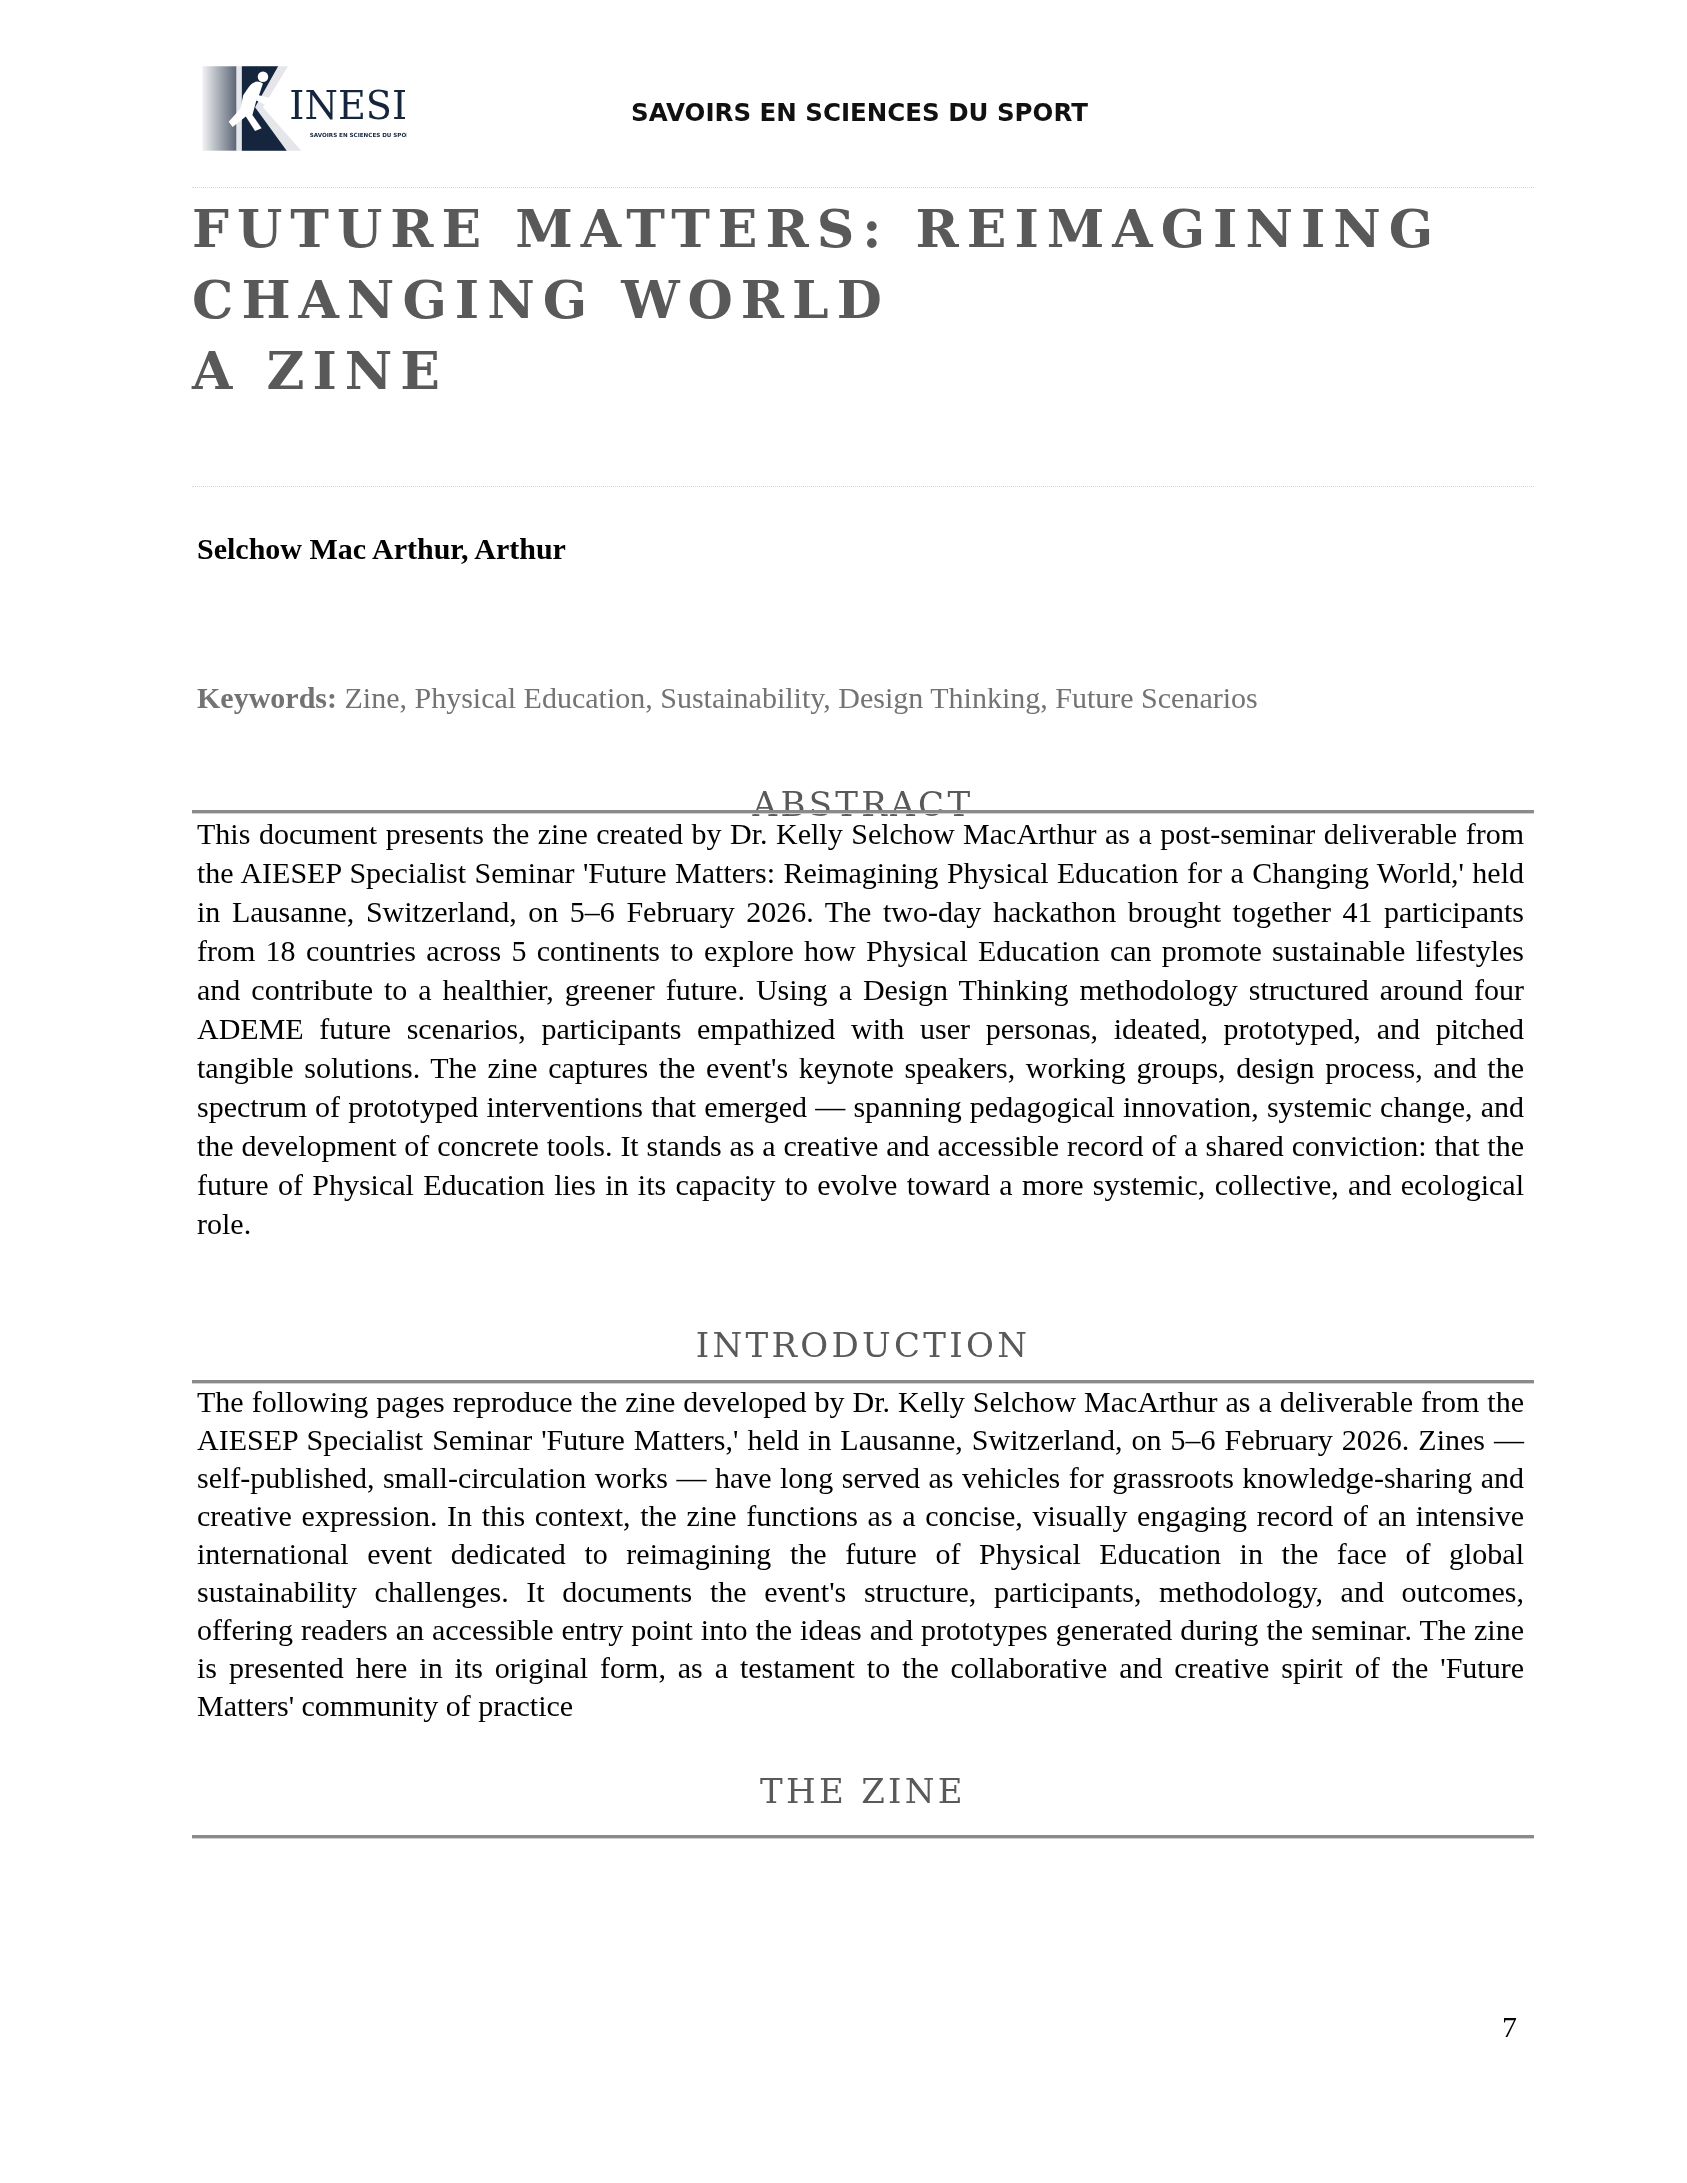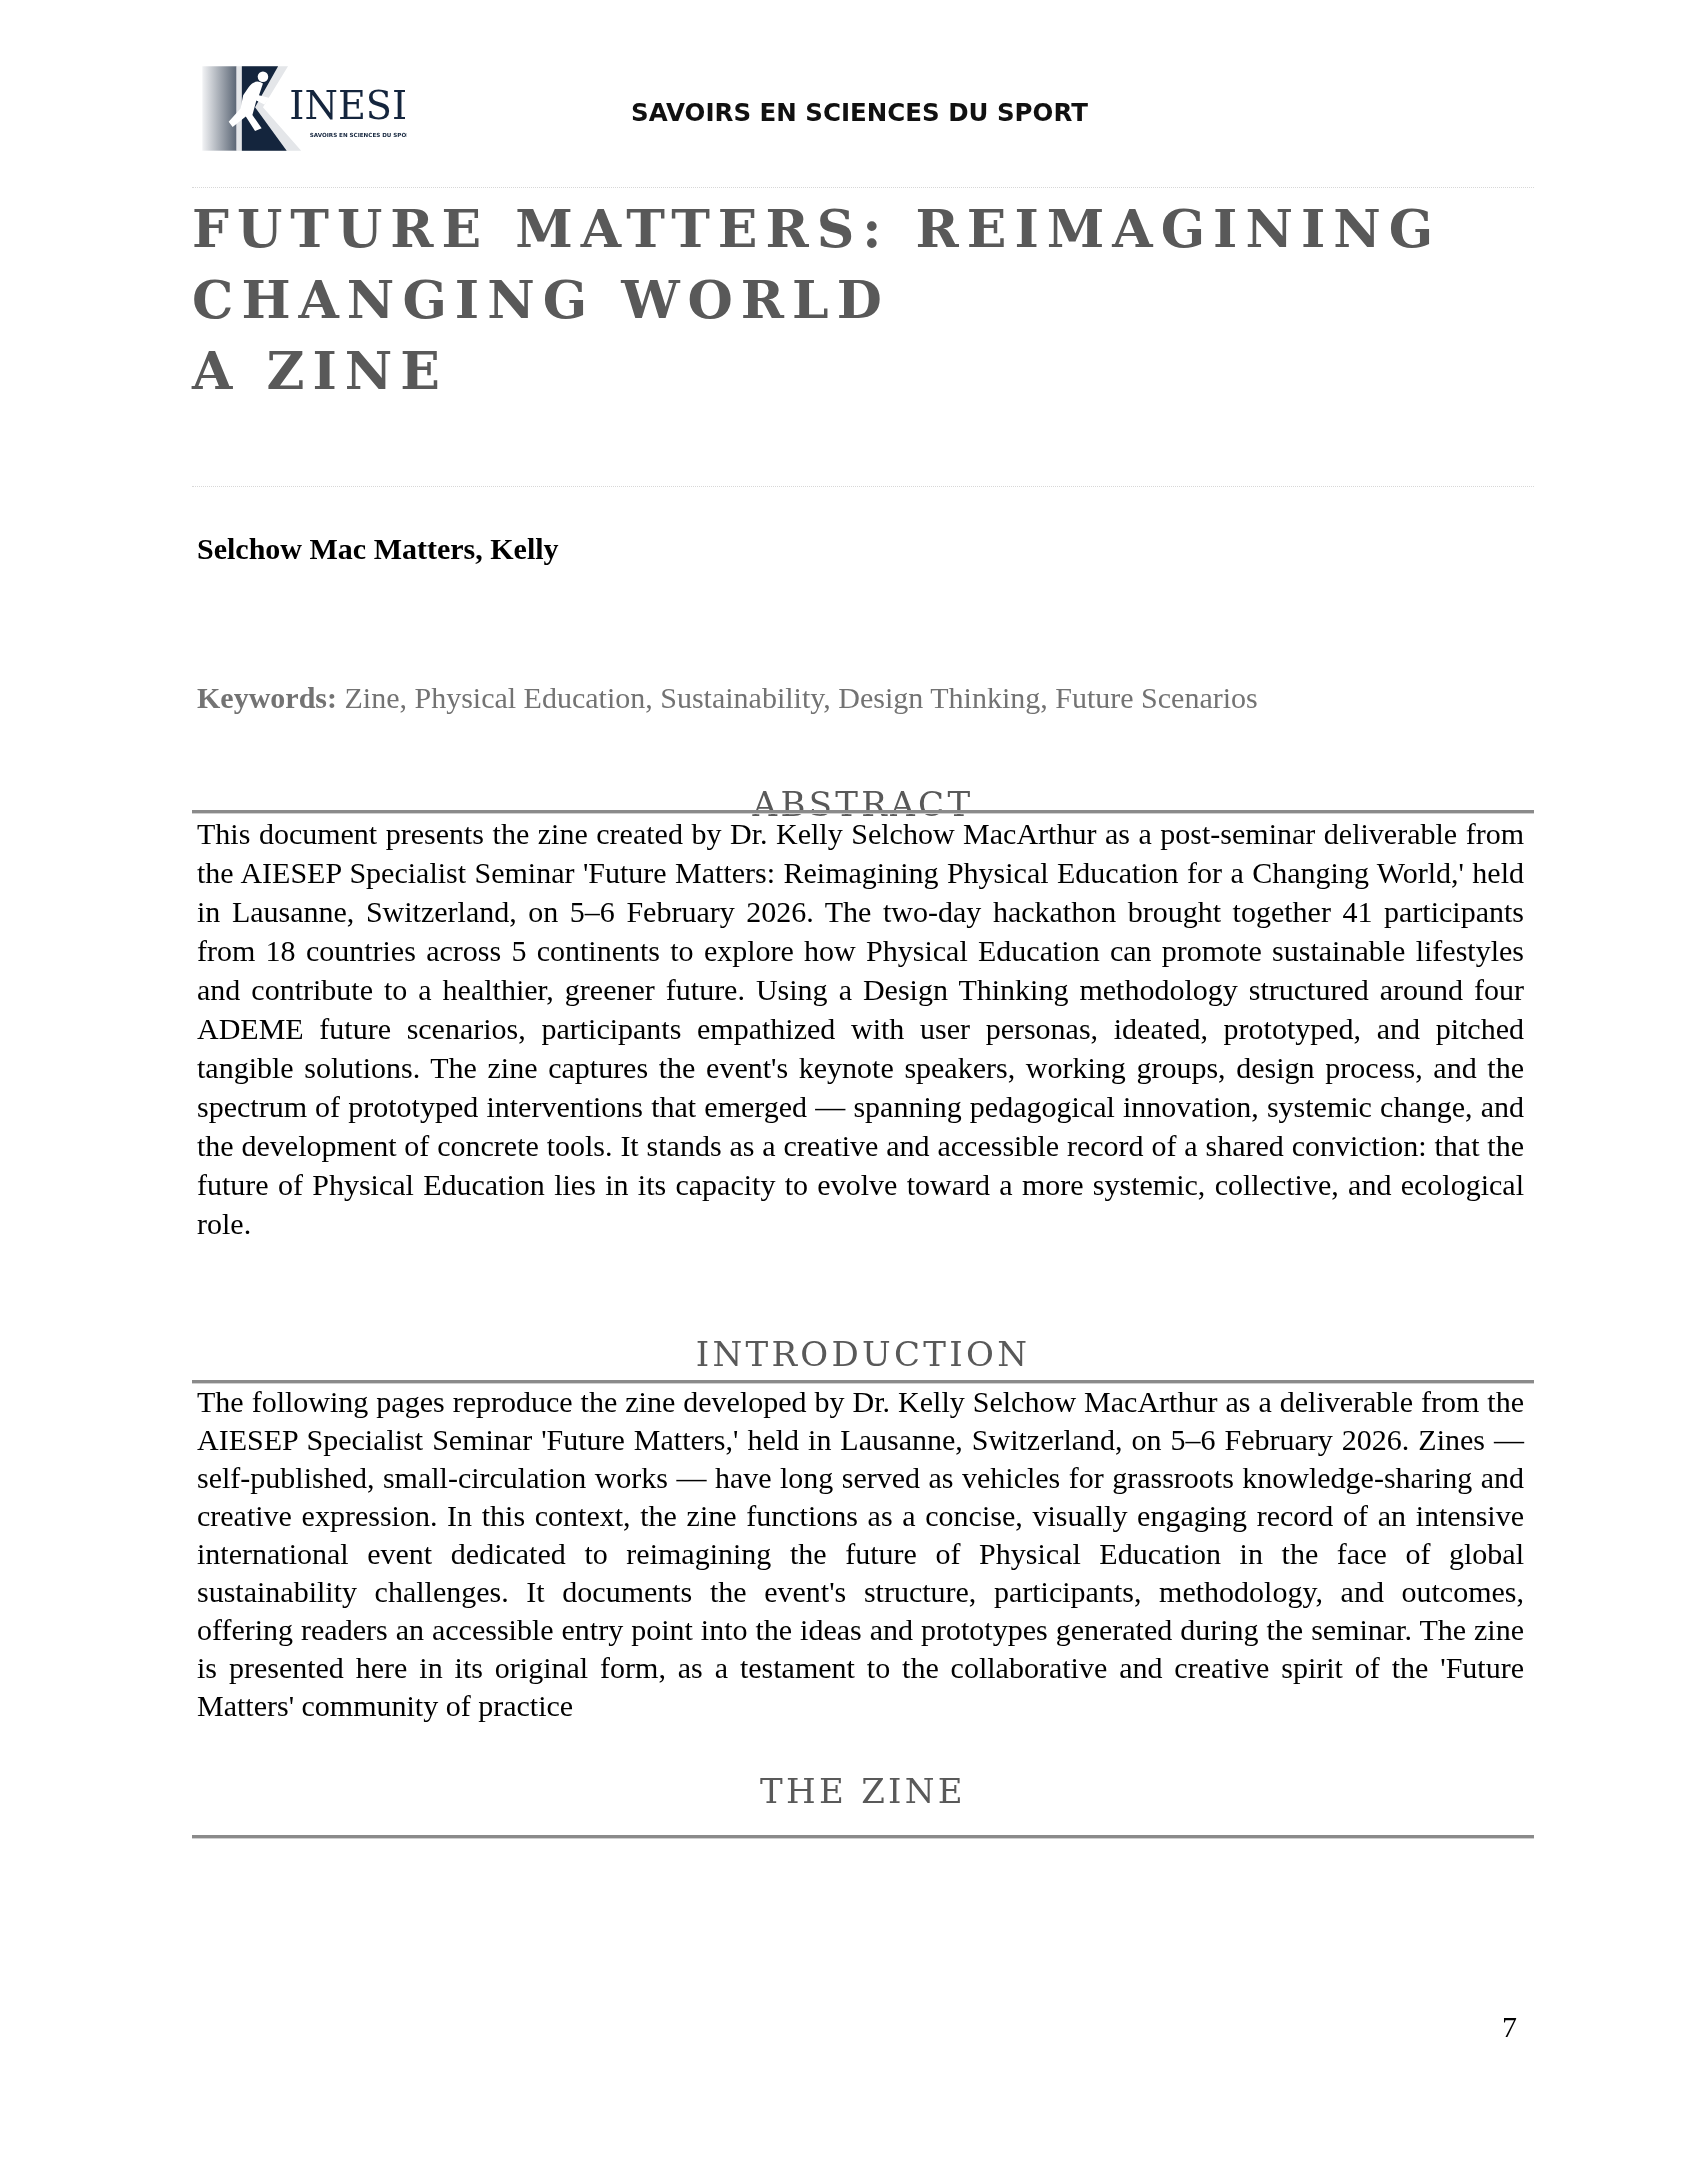--- a/index.html
+++ b/index.html
@@ -83,32 +83,32 @@
   <div class="rule-thin" style="top:187px;"></div>
 
   <div class="title">
     <div>FUTURE MATTERS: REIMAGINING</div>
     <div>CHANGING WORLD</div>
     <div>A ZINE</div>
   </div>
 
   <div class="rule-thin" style="top:486px;"></div>
 
-  <div class="author">Selchow Mac Matters, Kelly</div>
+  <div class="author">Selchow Mac Arthur, Arthur</div>
 
   <div class="keywords">
     <b>Keywords:</b>
     <span>Zine, Physical Education, Sustainability, Design Thinking, Future Scenarios</span>
   </div>
 
   <div class="section-heading" style="top:784px;">ABSTRACT</div>
   <div class="section-rule" style="top:810px;"></div>
   <div class="body-text" style="top:814px;">This document presents the zine created by Dr. Kelly Selchow MacArthur as a post-seminar deliverable from the AIESEP Specialist Seminar 'Future Matters: Reimagining Physical Education for a Changing World,' held in Lausanne, Switzerland, on 5–6 February 2026. The two-day hackathon brought together 41 participants from 18 countries across 5 continents to explore how Physical Education can promote sustainable lifestyles and contribute to a healthier, greener future. Using a Design Thinking methodology structured around four ADEME future scenarios, participants empathized with user personas, ideated, prototyped, and pitched tangible solutions. The zine captures the event's keynote speakers, working groups, design process, and the spectrum of prototyped interventions that emerged — spanning pedagogical innovation, systemic change, and the development of concrete tools. It stands as a creative and accessible record of a shared conviction: that the future of Physical Education lies in its capacity to evolve toward a more systemic, collective, and ecological role.</div>
 
-  <div class="section-heading" style="top:1325px;margin-top:9px;">INTRODUCTION</div>
+  <div class="section-heading" style="top:1325px;">INTRODUCTION</div>
   <div class="section-rule" style="top:1380px;"></div>
   <div class="body-text intro-text" style="top:1383px;">The following pages reproduce the zine developed by Dr. Kelly Selchow MacArthur as a deliverable from the AIESEP Specialist Seminar 'Future Matters,' held in Lausanne, Switzerland, on 5–6 February 2026. Zines — self-published, small-circulation works — have long served as vehicles for grassroots knowledge-sharing and creative expression. In this context, the zine functions as a concise, visually engaging record of an intensive international event dedicated to reimagining the future of Physical Education in the face of global sustainability challenges. It documents the event's structure, participants, methodology, and outcomes, offering readers an accessible entry point into the ideas and prototypes generated during the seminar. The zine is presented here in its original form, as a testament to the collaborative and creative spirit of the 'Future Matters' community of practice</div>
 
   <div class="section-heading" style="top:1771px;">THE ZINE</div>
   <div class="section-rule" style="top:1835px;"></div>
 
   <div class="page-number">7</div>
 </div>
 
 

